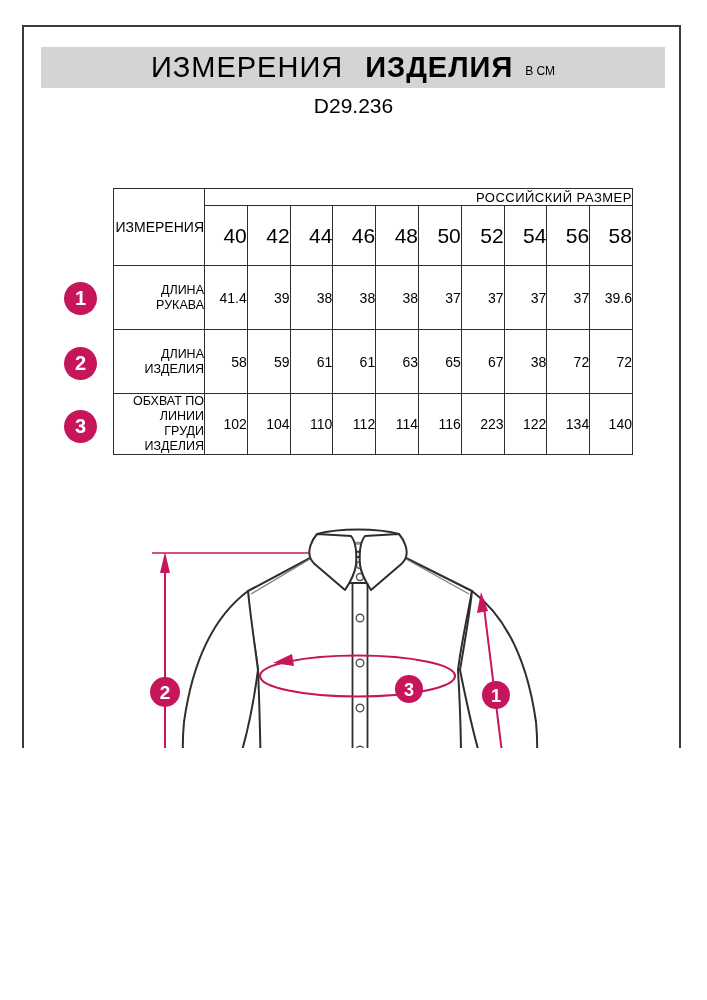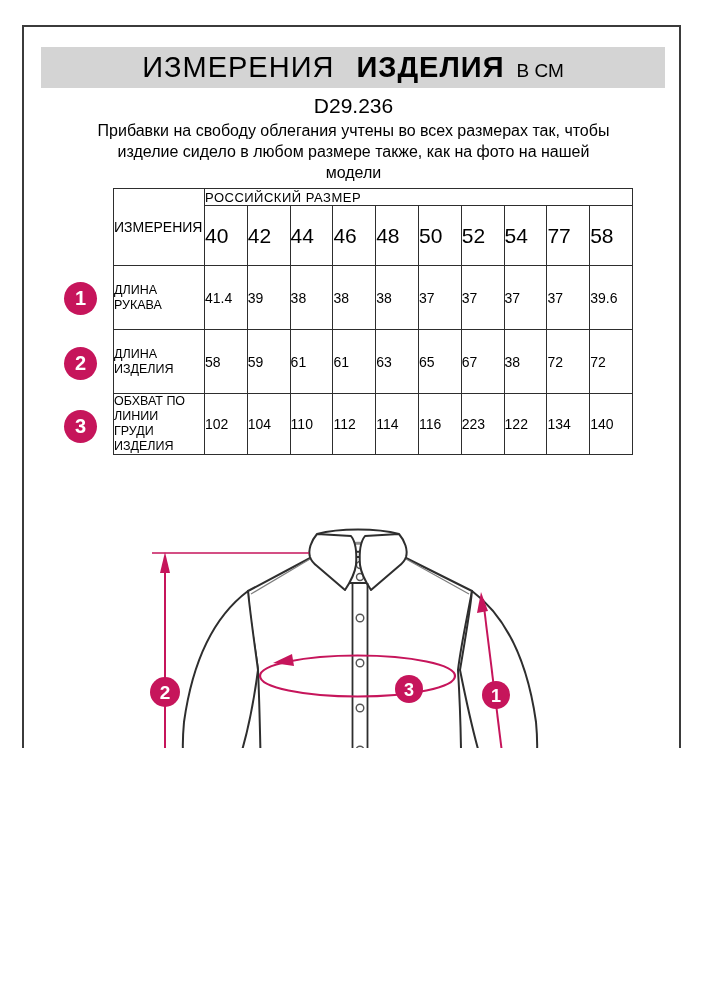--- a/index.html
+++ b/index.html
@@ -3,26 +3,26 @@
 <meta charset="utf-8">
 <style>
   html,body{margin:0;padding:0;background:#fff;}
   .page{position:relative;width:707px;height:748px;background:#fff;overflow:hidden;
         font-family:"Liberation Sans",sans-serif;color:#000;}
   .frame{position:absolute;left:22px;top:25px;width:655px;height:946px;border:2px solid #3b3b3b;}
   .titlebar{position:absolute;left:41px;top:47px;width:624px;height:41px;background:#d4d4d4;
             display:flex;align-items:center;justify-content:center;}
   .t1{font-size:29px;letter-spacing:1px;}
   .t2{font-size:29px;font-weight:bold;letter-spacing:1px;margin-left:22px;}
-  .t3{font-size:19px;margin-left:12px;margin-top:7px;}
+  .t3{font-size:12px;margin-left:12px;margin-top:7px;}
   .code{position:absolute;left:0;right:0;top:94px;text-align:center;font-size:21px;}
   .note{position:absolute;left:50%;top:120px;transform:translateX(-50%);width:522px;
         text-align:center;font-size:16px;line-height:21px;}
   table.size-table{position:absolute;left:113px;top:188px;border-collapse:collapse;table-layout:fixed;}
-  table.size-table td{border:1.6px solid #2e2e2e;text-align:left;vertical-align:middle;padding:0;}
+  table.size-table td{border:1.6px solid #2e2e2e;text-align:right;vertical-align:middle;padding:0;}
   .col-meas{width:91px;} .col-size{width:42.8px;}
   .r-h1{height:17px;} .r-h2{height:60px;} .r-d1{height:64px;} .r-d2{height:64px;} .r-d3{height:60px;}
   .h-size{font-size:13px;letter-spacing:.5px;line-height:15px;}
   .h-meas{font-size:14px;}
   .h-num{font-size:21px;font-weight:normal;}
   .c-label{font-size:12.5px;line-height:15px;white-space:pre-line;}
   .c-val{font-size:14px;}
   .badge{position:absolute;left:64px;width:33px;height:33px;border-radius:50%;background:#C6155B;
          color:#fff;font-size:20px;font-weight:bold;display:flex;align-items:center;justify-content:center;}
   .b1{top:282px;} .b2{top:347px;} .b3{top:410px;}
@@ -42,21 +42,20 @@
 <div class="page">
   <div class="frame"></div>
 
   <div class="titlebar">
     <span class="t1">ИЗМЕРЕНИЯ</span>
     <span class="t2">ИЗДЕЛИЯ</span>
     <span class="t3">В СМ</span>
   </div>
 
   <div class="code">D29.236</div>
-  <div class="note">Прибавки на свободу облегания учтены во всех размерах так, чтобы изделие сидело в любом размере также, как на фото на нашей модели</div>
 
   <table class="size-table">
     <colgroup>
       <col class="col-meas">
       <col class="col-size">
         <col class="col-size">
         <col class="col-size">
         <col class="col-size">
         <col class="col-size">
       <col class="col-size">
@@ -72,21 +71,21 @@
       </tr>
       <tr class="r-h2">
         <td class="h-num">40</td>
         <td class="h-num">42</td>
         <td class="h-num">44</td>
         <td class="h-num">46</td>
         <td class="h-num">48</td>
         <td class="h-num">50</td>
         <td class="h-num">52</td>
         <td class="h-num">54</td>
-        <td class="h-num">77</td>
+        <td class="h-num">56</td>
         <td class="h-num">58</td>
       </tr>
       <tr class="r-d1">
         <td class="c-label">ДЛИНА
 РУКАВА</td>
         <td class="c-val">41.4</td>
         <td class="c-val">39</td>
         <td class="c-val">38</td>
         <td class="c-val">38</td>
         <td class="c-val">38</td>

